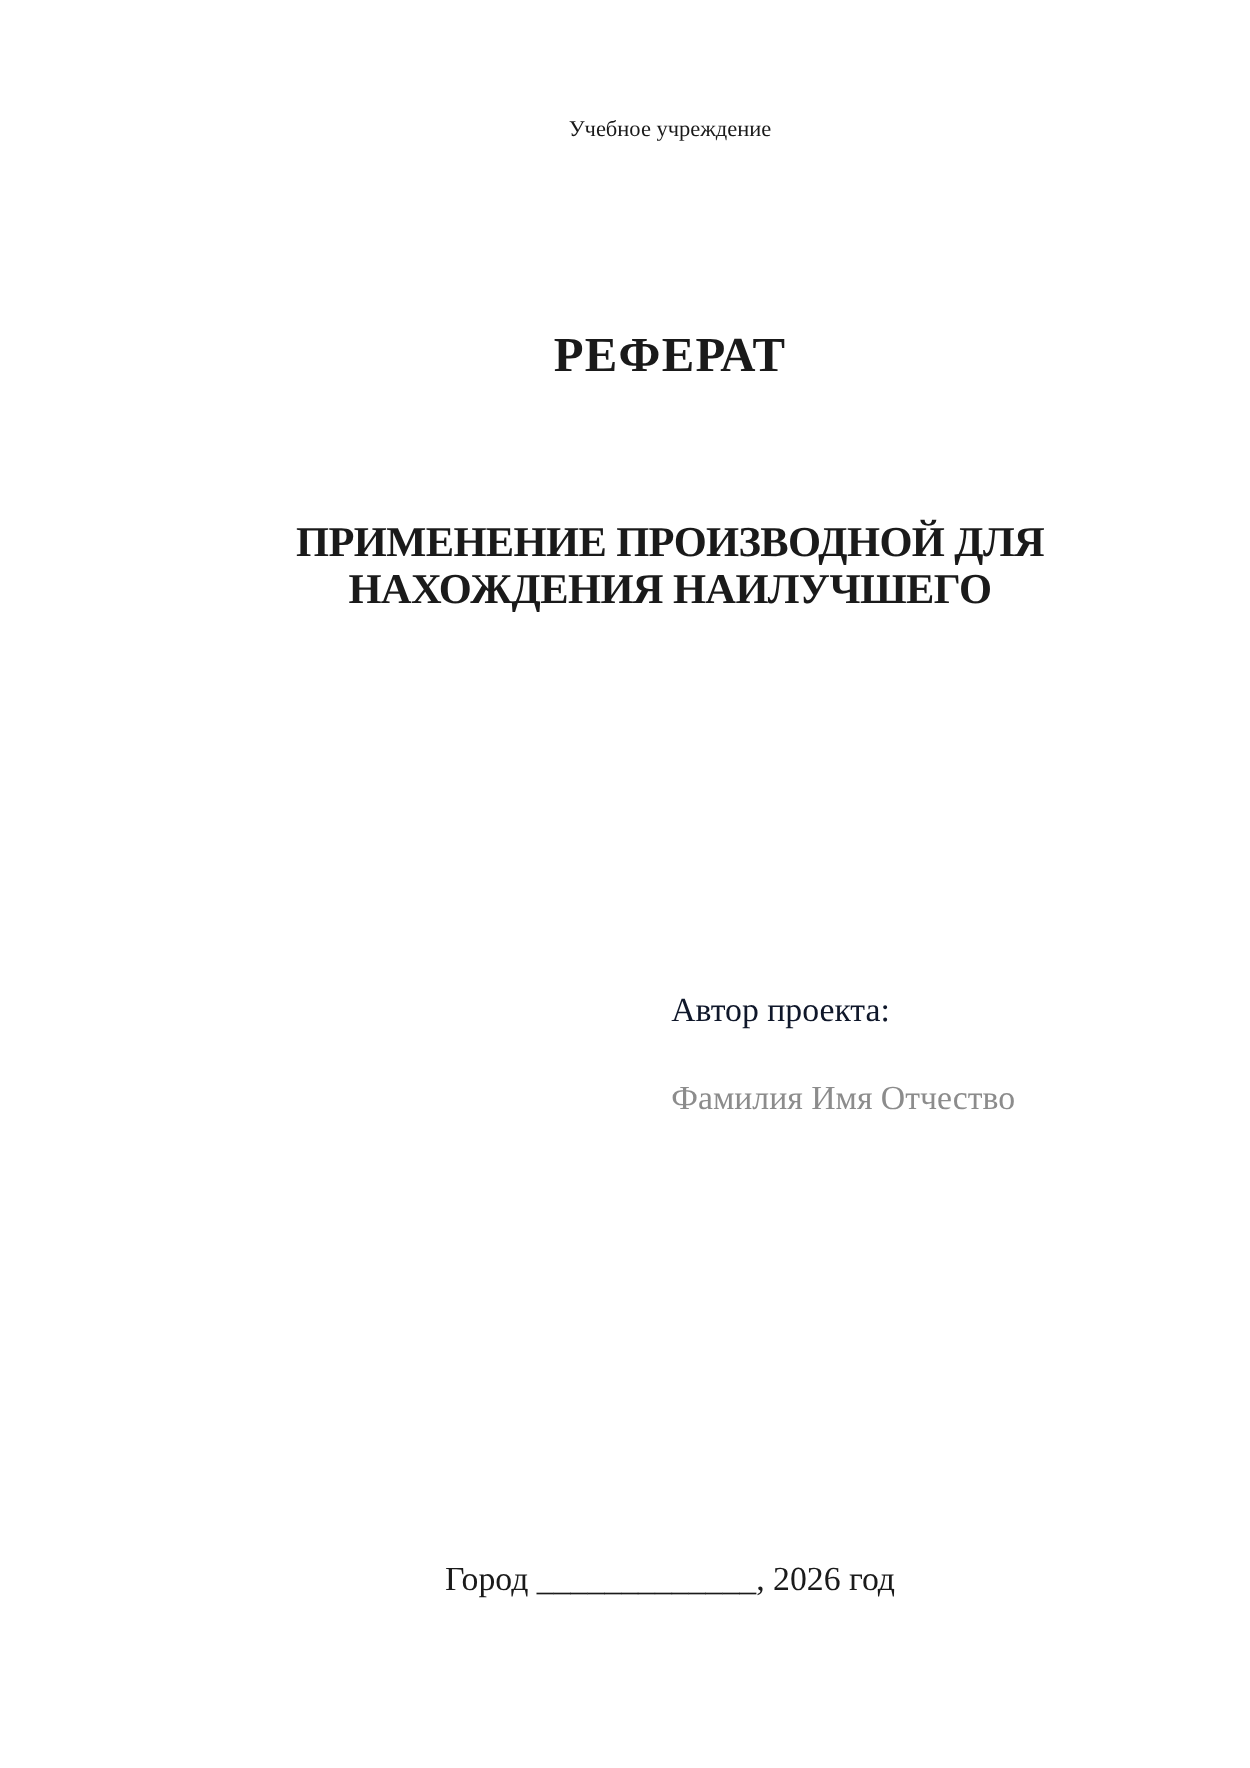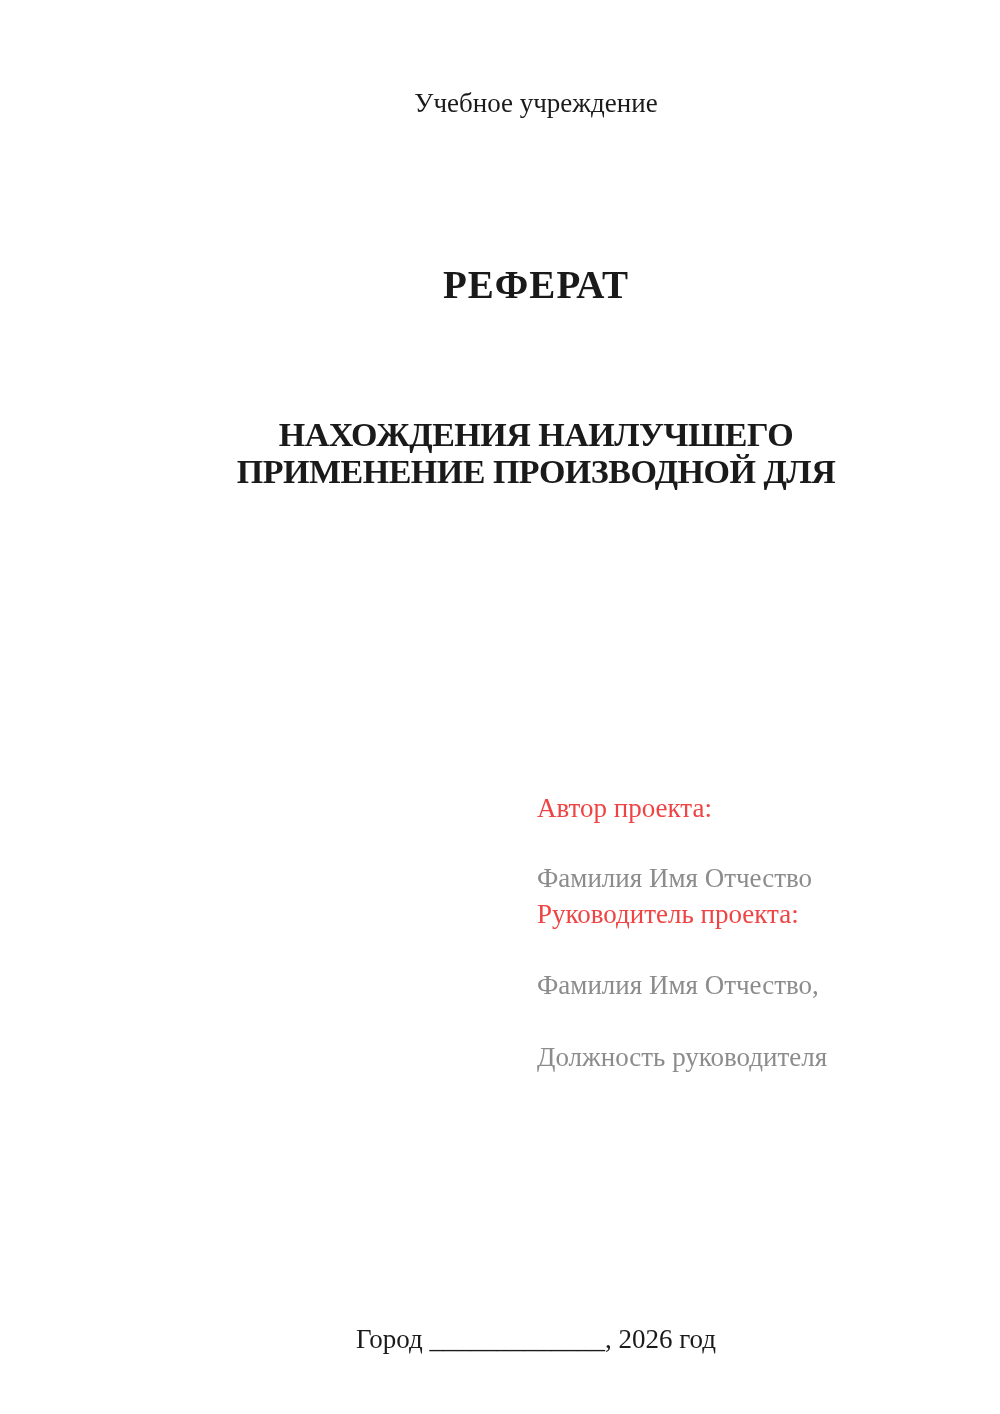--- a/index.html
+++ b/index.html
@@ -18,21 +18,21 @@
   }
   
   .centered-band {
     position: absolute;
     left: 143px;
     right: 71px;
     text-align: center;
   }
   .institution {
     top: 88px;
-    font-size: 27px;
+    font-size: 18px;
     line-height: 30px;
   }
   .doc-type {
     top: 262px;
     font-size: 39px;
     font-weight: bold;
     letter-spacing: 1px;
   }
   .title-block {
     top: 416px;
@@ -44,55 +44,50 @@
   .credits {
     position: absolute;
     left: 537px;
     text-align: left;
     font-size: 27px;
     line-height: 34px;
   }
   .credits-author { top: 791px; }
   .credits-supervisor { top: 897px; }
   .credit-label {
-    color: #ef4444;
+    color: #0f172a;
     margin-bottom: 0;
   }
   .placeholder-line {
     color: #8c8c8c;
     margin-top: 36px;
   }
   .credits-supervisor .placeholder-line {
     line-height: 36px;
   }
   .footer-line {
-    top: 1324px;
+    top: 1248px;
     font-size: 27px;
   }
 </style>
 </head>
 <body>
 
 <div class="page">
 
   <div class="centered-band institution">Учебное учреждение</div>
 
   <div class="centered-band doc-type">РЕФЕРАТ</div>
 
   <div class="centered-band title-block">
+    <div>ПРИМЕНЕНИЕ ПРОИЗВОДНОЙ ДЛЯ</div>
     <div>НАХОЖДЕНИЯ НАИЛУЧШЕГО</div>
-    <div>ПРИМЕНЕНИЕ ПРОИЗВОДНОЙ ДЛЯ</div>
   </div>
 
   <div class="credits credits-author">
     <div class="credit-label">Автор проекта:</div>
     <div class="placeholder-line">Фамилия Имя Отчество</div>
   </div>
 
-  <div class="credits credits-supervisor">
-    <div class="credit-label">Руководитель проекта:</div>
-    <div class="placeholder-line">Фамилия Имя Отчество,</div>
-    <div class="placeholder-line">Должность руководителя</div>
-  </div>
 
   <div class="centered-band footer-line">Город _____________, 2026 год</div>
 
 </div>
 
 </body></html>

